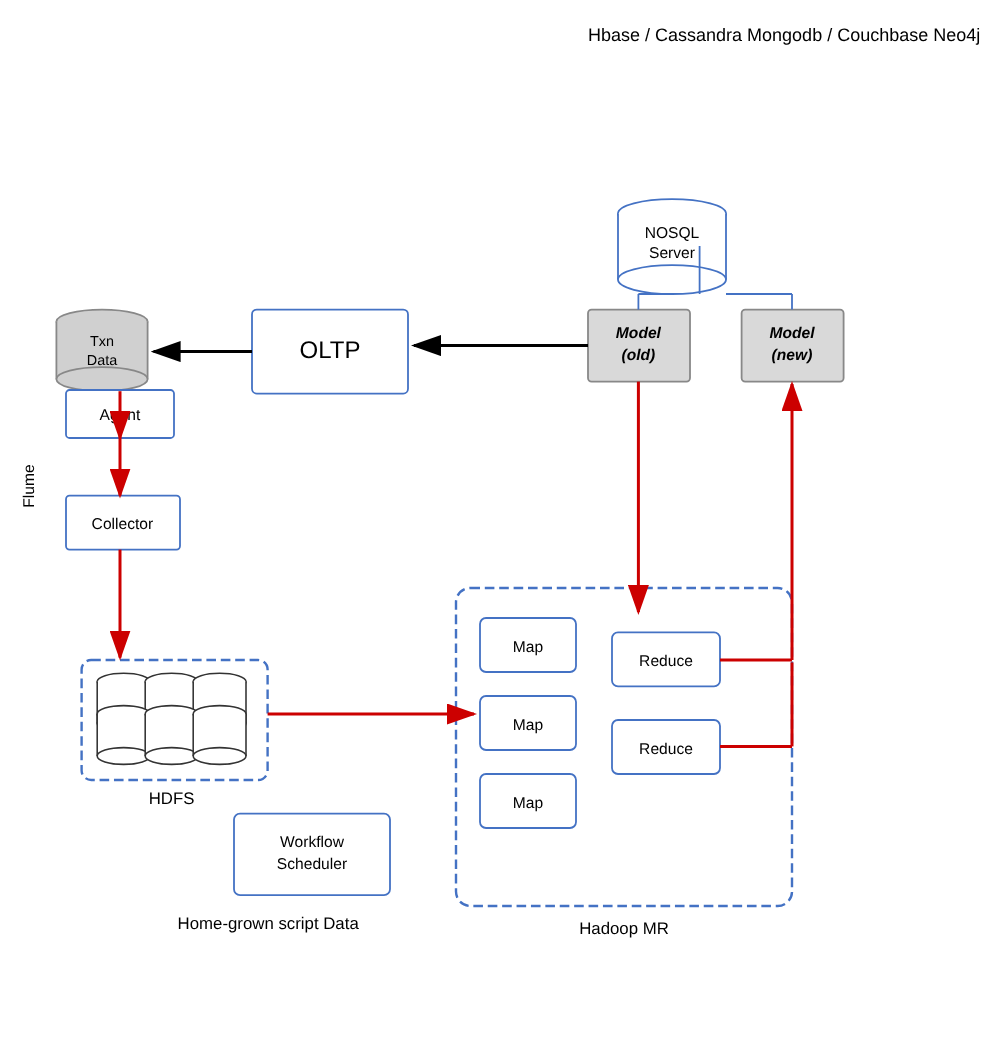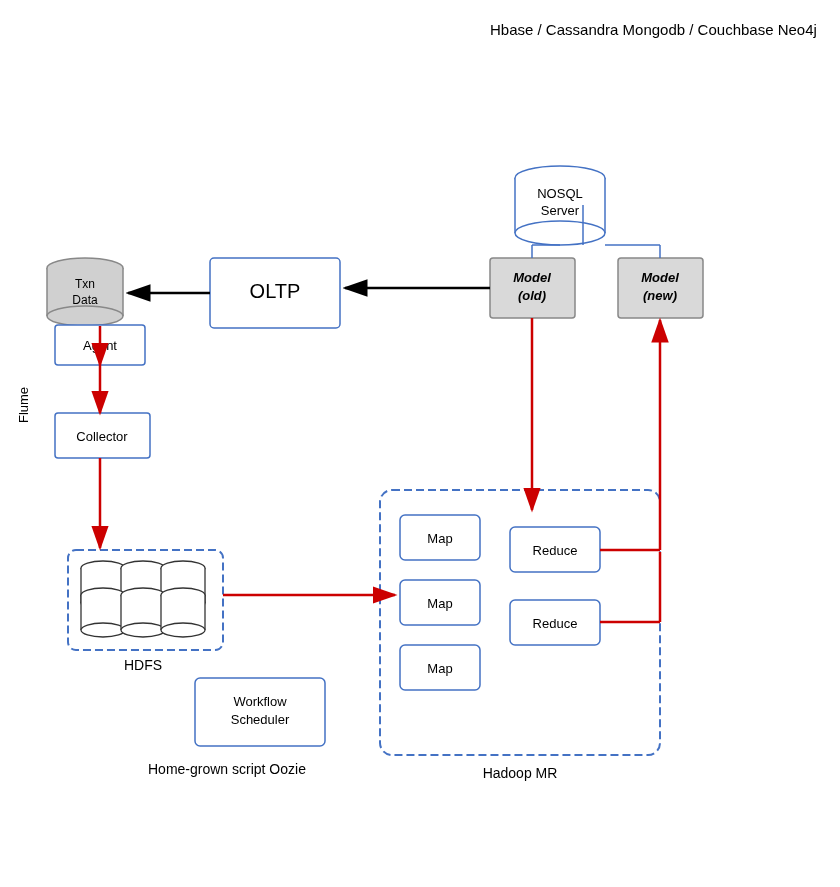--- a/index.html
+++ b/index.html
@@ -181,16 +181,16 @@
   </svg>
 
   <div class="label" style="top:20px; left:490px; font-size:15px; text-align:right;">
     <span>Hbase / Cassandra
 Mongodb / Couchbase
 Neo4j</span>
   </div>
 
   <div class="label" style="top:760px; left:148px; font-size:14px; text-align:center;">
     <span>Home-grown script
-Oozie</span>
+Data</span>
   </div>
 
 </div>
 
 </body></html>

